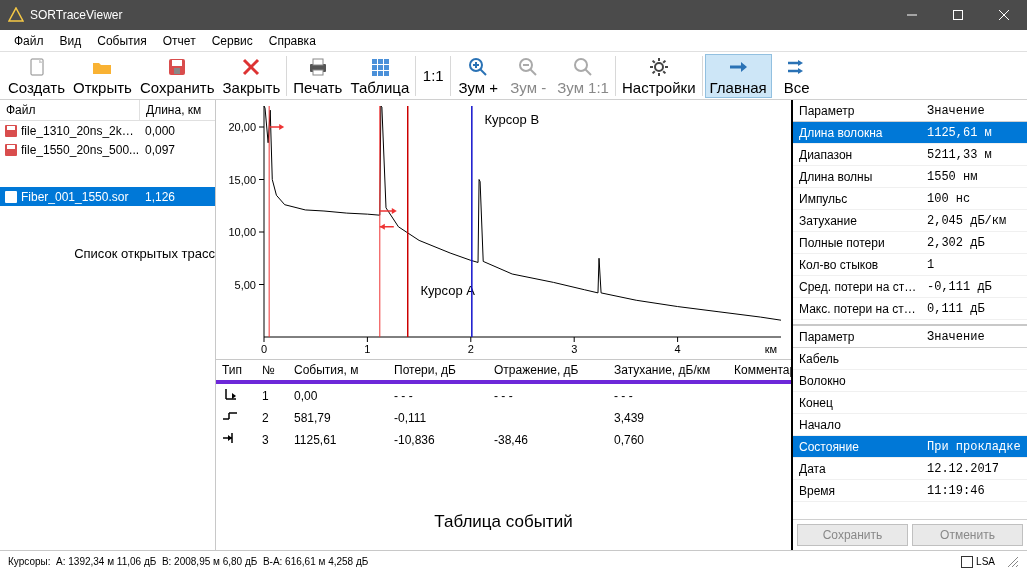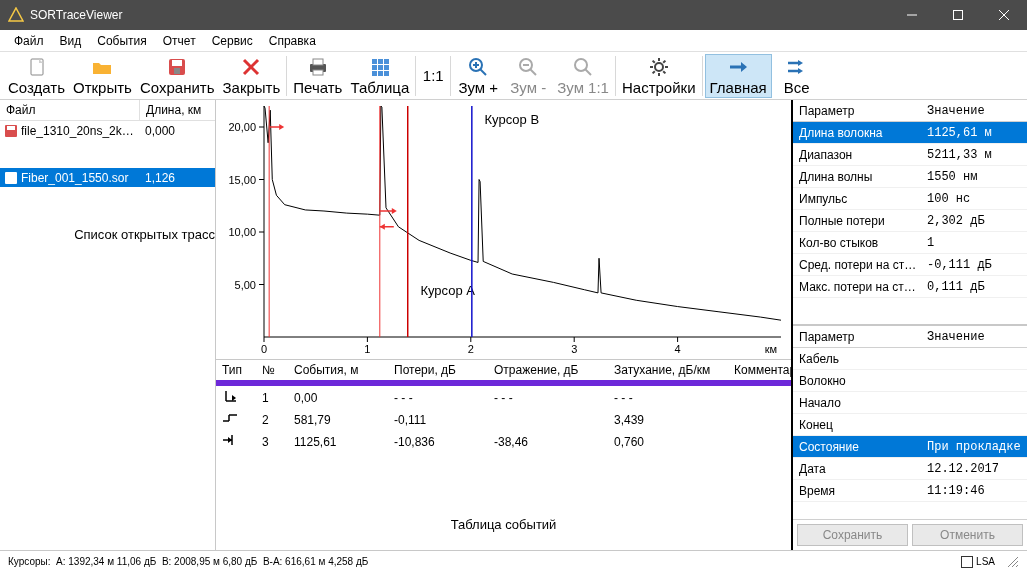--- a/index.html
+++ b/index.html
@@ -112,23 +112,23 @@
   height: 190px;
   overflow: auto;
   position: relative;
 }
 .et-head, .et-row {
   display: grid;
   grid-template-columns: 40px 32px 100px 100px 120px 120px 1fr;
   padding: 3px 6px;
   align-items: center;
 }
-.et-head { border-bottom: 6px solid #6d28d9; }
+.et-head { border-bottom: 4px solid #6d28d9; }
 .et-row { height: 22px; }
-.et-label { position: absolute; left: 50%; transform: translateX(-50%); bottom: 18px; font-size: 13px; margin-top: 6px;}
+.et-label { position: absolute; left: 50%; transform: translateX(-50%); bottom: 18px; font-size: 17px; margin-top: 6px;}
 .rightpanel {
   width: 236px;
   border-left: 2px solid #000000;
   display: flex;
   flex-direction: column;
 }
 .paramgrid {
   overflow-y: scroll;
   font-size: 12px;
 }
@@ -359,20 +359,28 @@
       <div class="fh-len">Длина, км</div>
     </div>
     <div id="filerows">
         <div class="filerow">
           <span class="ficon"><svg width="14" height="14">
               <rect x="1" y="1" width="12" height="12" rx="1" fill="#d94d4d"></rect>
               <rect x="3" y="2" width="8" height="4" fill="#fff"></rect>
             </svg></span>
           <span class="fname">file_1310_20ns_2km_...</span>
           <span class="flen">0,000</span>
+        </div>
+        <div class="filerow">
+          <span class="ficon"><svg width="14" height="14">
+              <rect x="1" y="1" width="12" height="12" rx="1" fill="#d94d4d"></rect>
+              <rect x="3" y="2" width="8" height="4" fill="#fff"></rect>
+            </svg></span>
+          <span class="fname">file_1550_20ns_500...</span>
+          <span class="flen">0,097</span>
         </div>
         <div class="filerow selected">
           <span class="ficon"><svg width="14" height="14">
               <rect x="1" y="1" width="12" height="12" rx="1" fill="#fff"></rect>
               <rect x="3" y="2" width="8" height="4" fill="#fff"></rect>
             </svg></span>
           <span class="fname">Fiber_001_1550.sor</span>
           <span class="flen">1,126</span>
         </div>
       </div>
@@ -490,20 +498,24 @@
           </div>
           <div class="prow">
             <div class="pk">Длина волны</div>
             <div class="pv">1550 нм</div>
           </div>
           <div class="prow">
             <div class="pk">Импульс</div>
             <div class="pv">100 нс</div>
           </div>
           <div class="prow">
+            <div class="pk">Затухание</div>
+            <div class="pv">2,045 дБ/км</div>
+          </div>
+          <div class="prow">
             <div class="pk">Полные потери</div>
             <div class="pv">2,302 дБ</div>
           </div>
           <div class="prow">
             <div class="pk">Кол-во стыков</div>
             <div class="pv">1</div>
           </div>
           <div class="prow">
             <div class="pk">Сред. потери на стыке</div>
             <div class="pv">-0,111 дБ</div>
@@ -522,25 +534,25 @@
       <div id="p2rows">
           <div class="prow">
             <div class="pk">Кабель</div>
             <div class="pv"></div>
           </div>
           <div class="prow">
             <div class="pk">Волокно</div>
             <div class="pv"></div>
           </div>
           <div class="prow">
+            <div class="pk">Конец</div>
+            <div class="pv"></div>
+          </div>
+          <div class="prow">
             <div class="pk">Начало</div>
-            <div class="pv"></div>
-          </div>
-          <div class="prow">
-            <div class="pk">Конец</div>
             <div class="pv"></div>
           </div>
           <div class="prow selected">
             <div class="pk">Состояние</div>
             <div class="pv">При прокладке</div>
           </div>
           <div class="prow">
             <div class="pk">Дата</div>
             <div class="pv">12.12.2017</div>
           </div>

